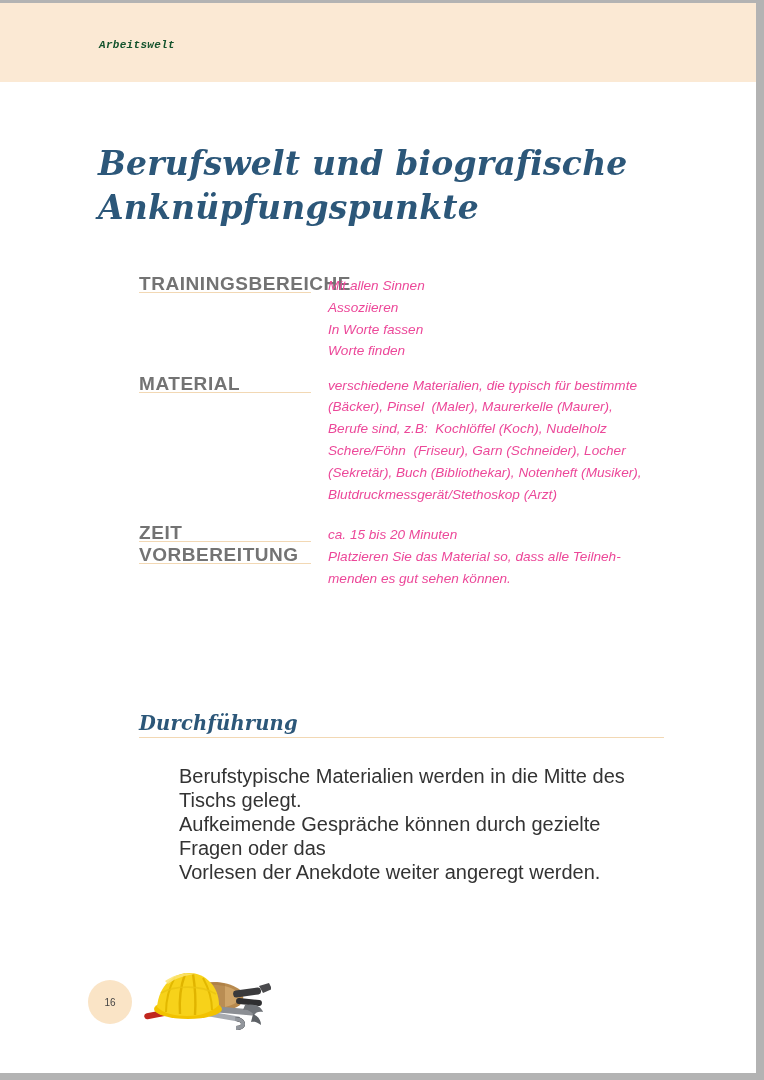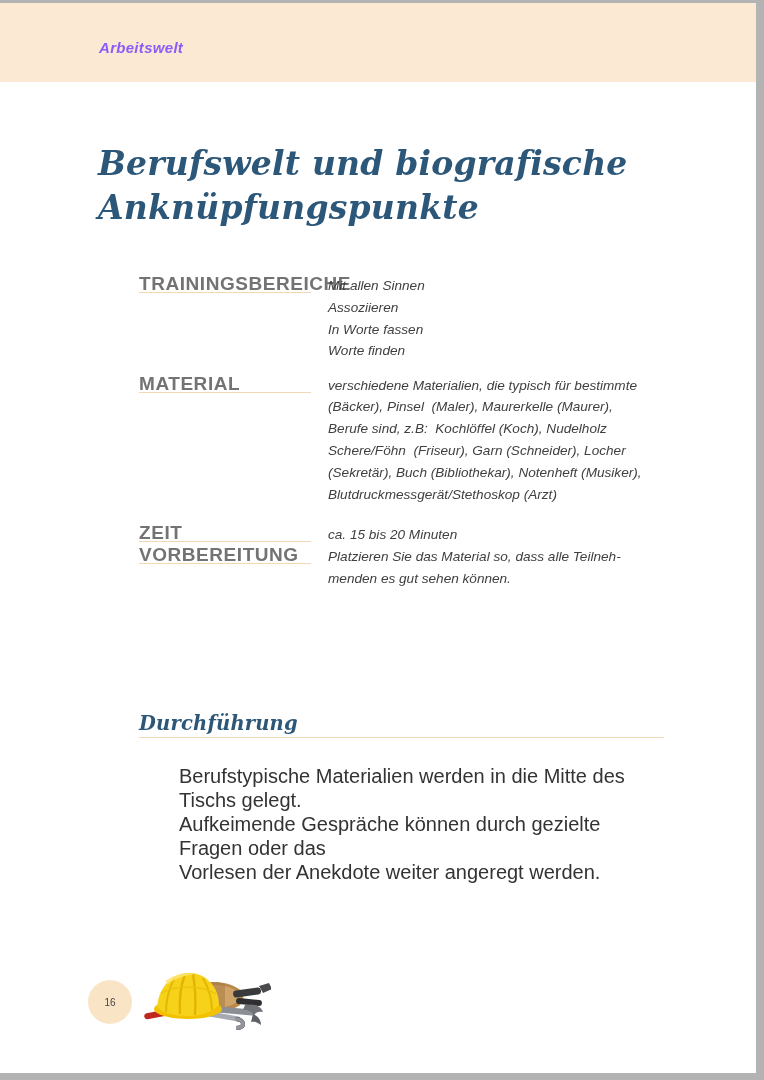--- a/index.html
+++ b/index.html
@@ -40,26 +40,26 @@
     left: 0;
     top: 0;
     width: 756px;
     height: 79px;
     background: #fbe9d4;
   }
   .banner-title {
     position: absolute;
     left: 99px;
     top: 36px;
-    font-family: Liberation Sans, sans-serif;
+    font-family: Liberation Mono, monospace;
     font-style: italic;
     font-weight: 700;
-    font-size: 15px;
+    font-size: 11px;
     letter-spacing: 0.3px;
-    color: #8b5cf6;
+    color: #14532d;
     white-space: nowrap;
   }
 
   
   .doc-title {
     position: absolute;
     left: 98px;
     top: 117px;
     width: 560px;
     font-family: "DejaVu Serif", "Liberation Serif", serif;
@@ -105,21 +105,21 @@
   }
   .meta-value-cell {
     flex: 1 1 auto;
     padding-left: 2px;
   }
   .meta-value {
     font-family: "Liberation Sans", sans-serif;
     font-style: italic;
     font-size: 13.6px;
     line-height: 21.8px;
-    color: #404040;
+    color: #ec4899;
     margin: 0;
   }
   .meta-value .vline { display: block; white-space: pre-wrap; }
 
   
   .section {
     position: absolute;
     left: 139px;
     top: 692px;
     width: 525px;

